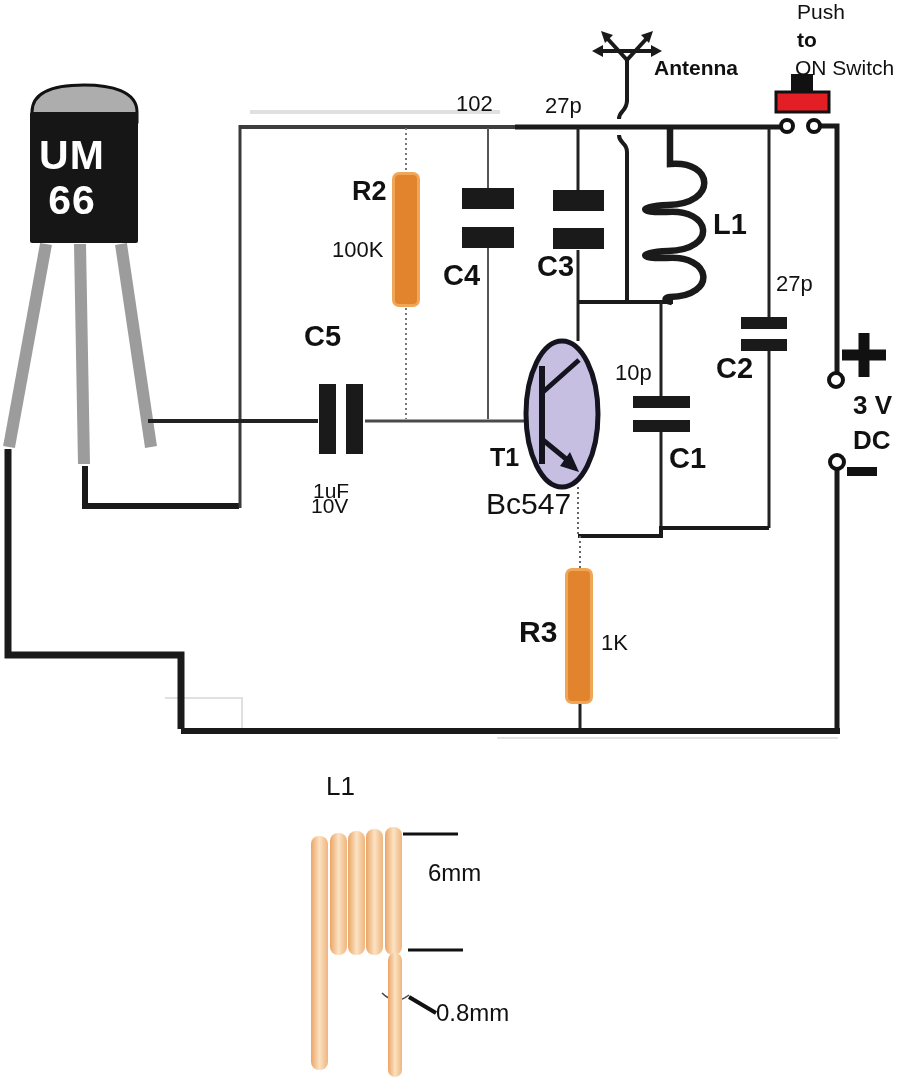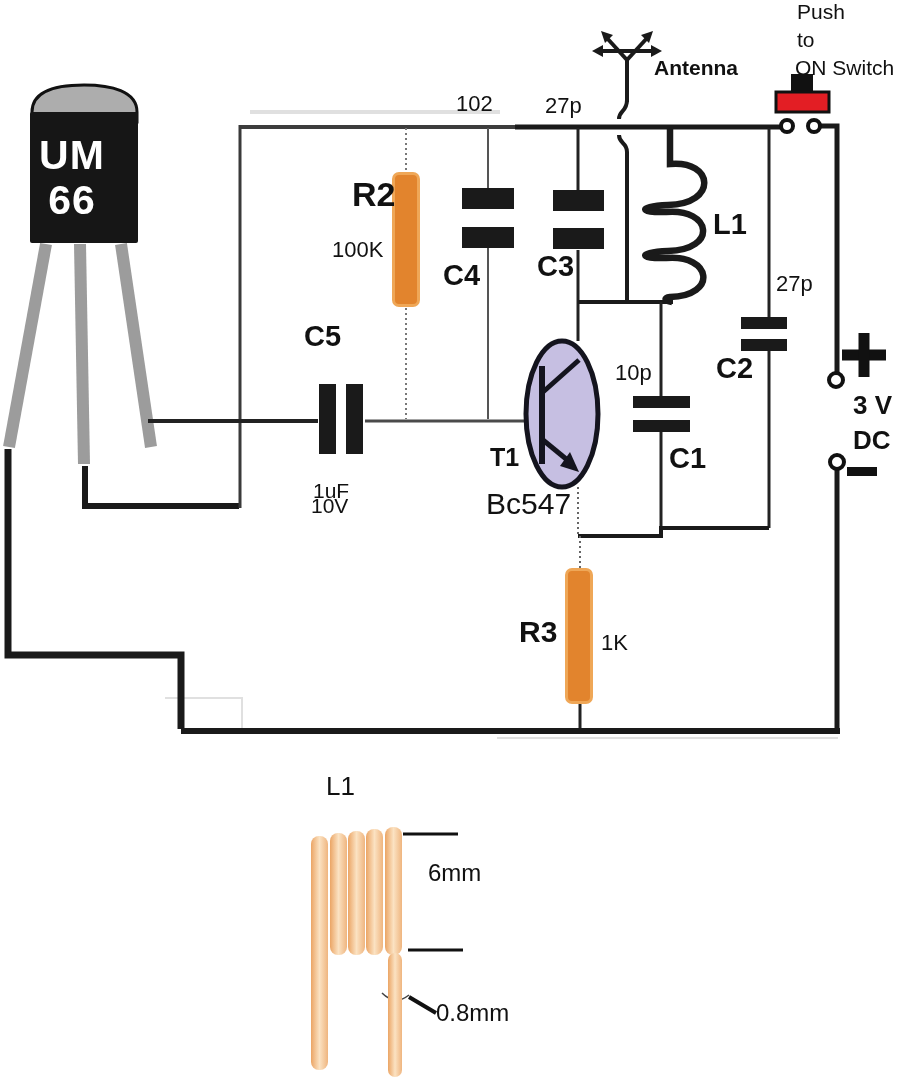--- a/index.html
+++ b/index.html
@@ -177,29 +177,29 @@
   </div>
 
   <div class="bar" style="left:311px;top:836px;height:234px;"></div>
   <div class="bar" style="left:330px;top:833px;height:122px;"></div>
   <div class="bar" style="left:348px;top:831px;height:124px;"></div>
   <div class="bar" style="left:366px;top:829px;height:126px;"></div>
   <div class="bar" style="left:385px;top:827px;height:128px;"></div>
   <div class="bar" style="left:388px;top:953px;height:124px;width:14px;"></div>
 
   <div class="lbl" style="left:797px;top:1px;font-size:21px;">Push</div>
-  <div class="lbl" style="left:797px;top:29px;font-size:21px;">to</div>
+  <div class="lbl" style="left:797px;top:29px;font-size:21px;font-weight:bold;">to</div>
   <div class="lbl" style="left:795px;top:57px;font-size:21px;">ON Switch</div>
 
   <div class="lbl b" style="left:654px;top:57px;font-size:21px;">Antenna</div>
 
   <div class="lbl" style="left:456px;top:92px;font-size:22px;">102</div>
   <div class="lbl" style="left:545px;top:94px;font-size:22px;">27p</div>
 
-  <div class="lbl b" style="left:352px;top:177px;font-size:34px;">R2</div>
+  <div class="lbl b" style="left:352px;top:177px;font-size:27px;">R2</div>
   <div class="lbl" style="left:332px;top:238px;font-size:22px;">100K</div>
 
   <div class="lbl b" style="left:443px;top:260px;font-size:29px;">C4</div>
   <div class="lbl b" style="left:537px;top:251px;font-size:29px;">C3</div>
   <div class="lbl b" style="left:713px;top:209px;font-size:29px;">L1</div>
 
   <div class="lbl" style="left:776px;top:272px;font-size:22px;">27p</div>
   <div class="lbl b" style="left:716px;top:353px;font-size:29px;">C2</div>
 
   <div class="lbl" style="left:615px;top:361px;font-size:22px;">10p</div>

